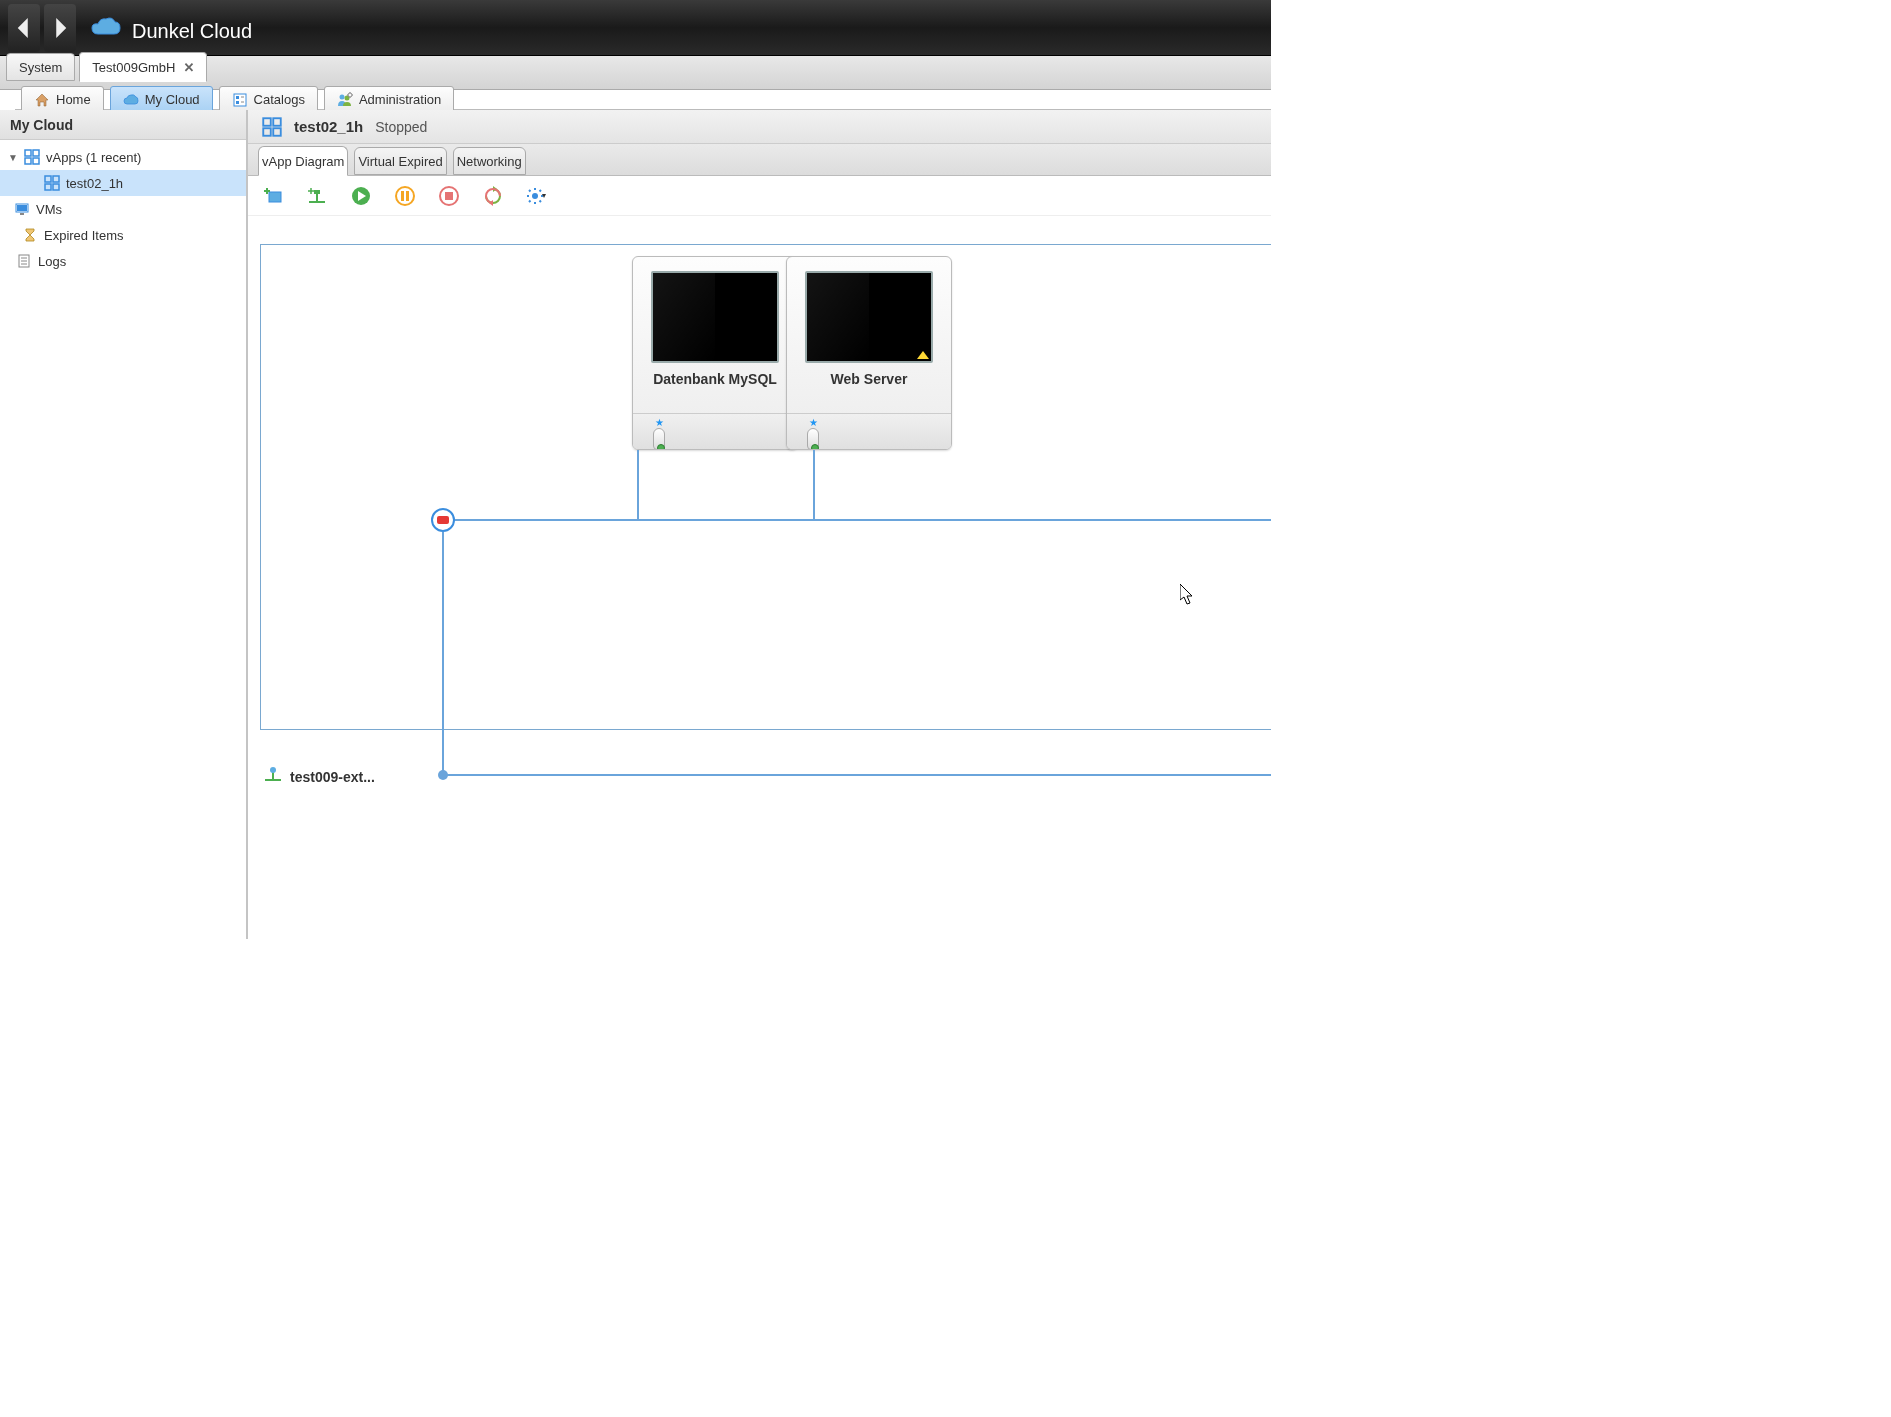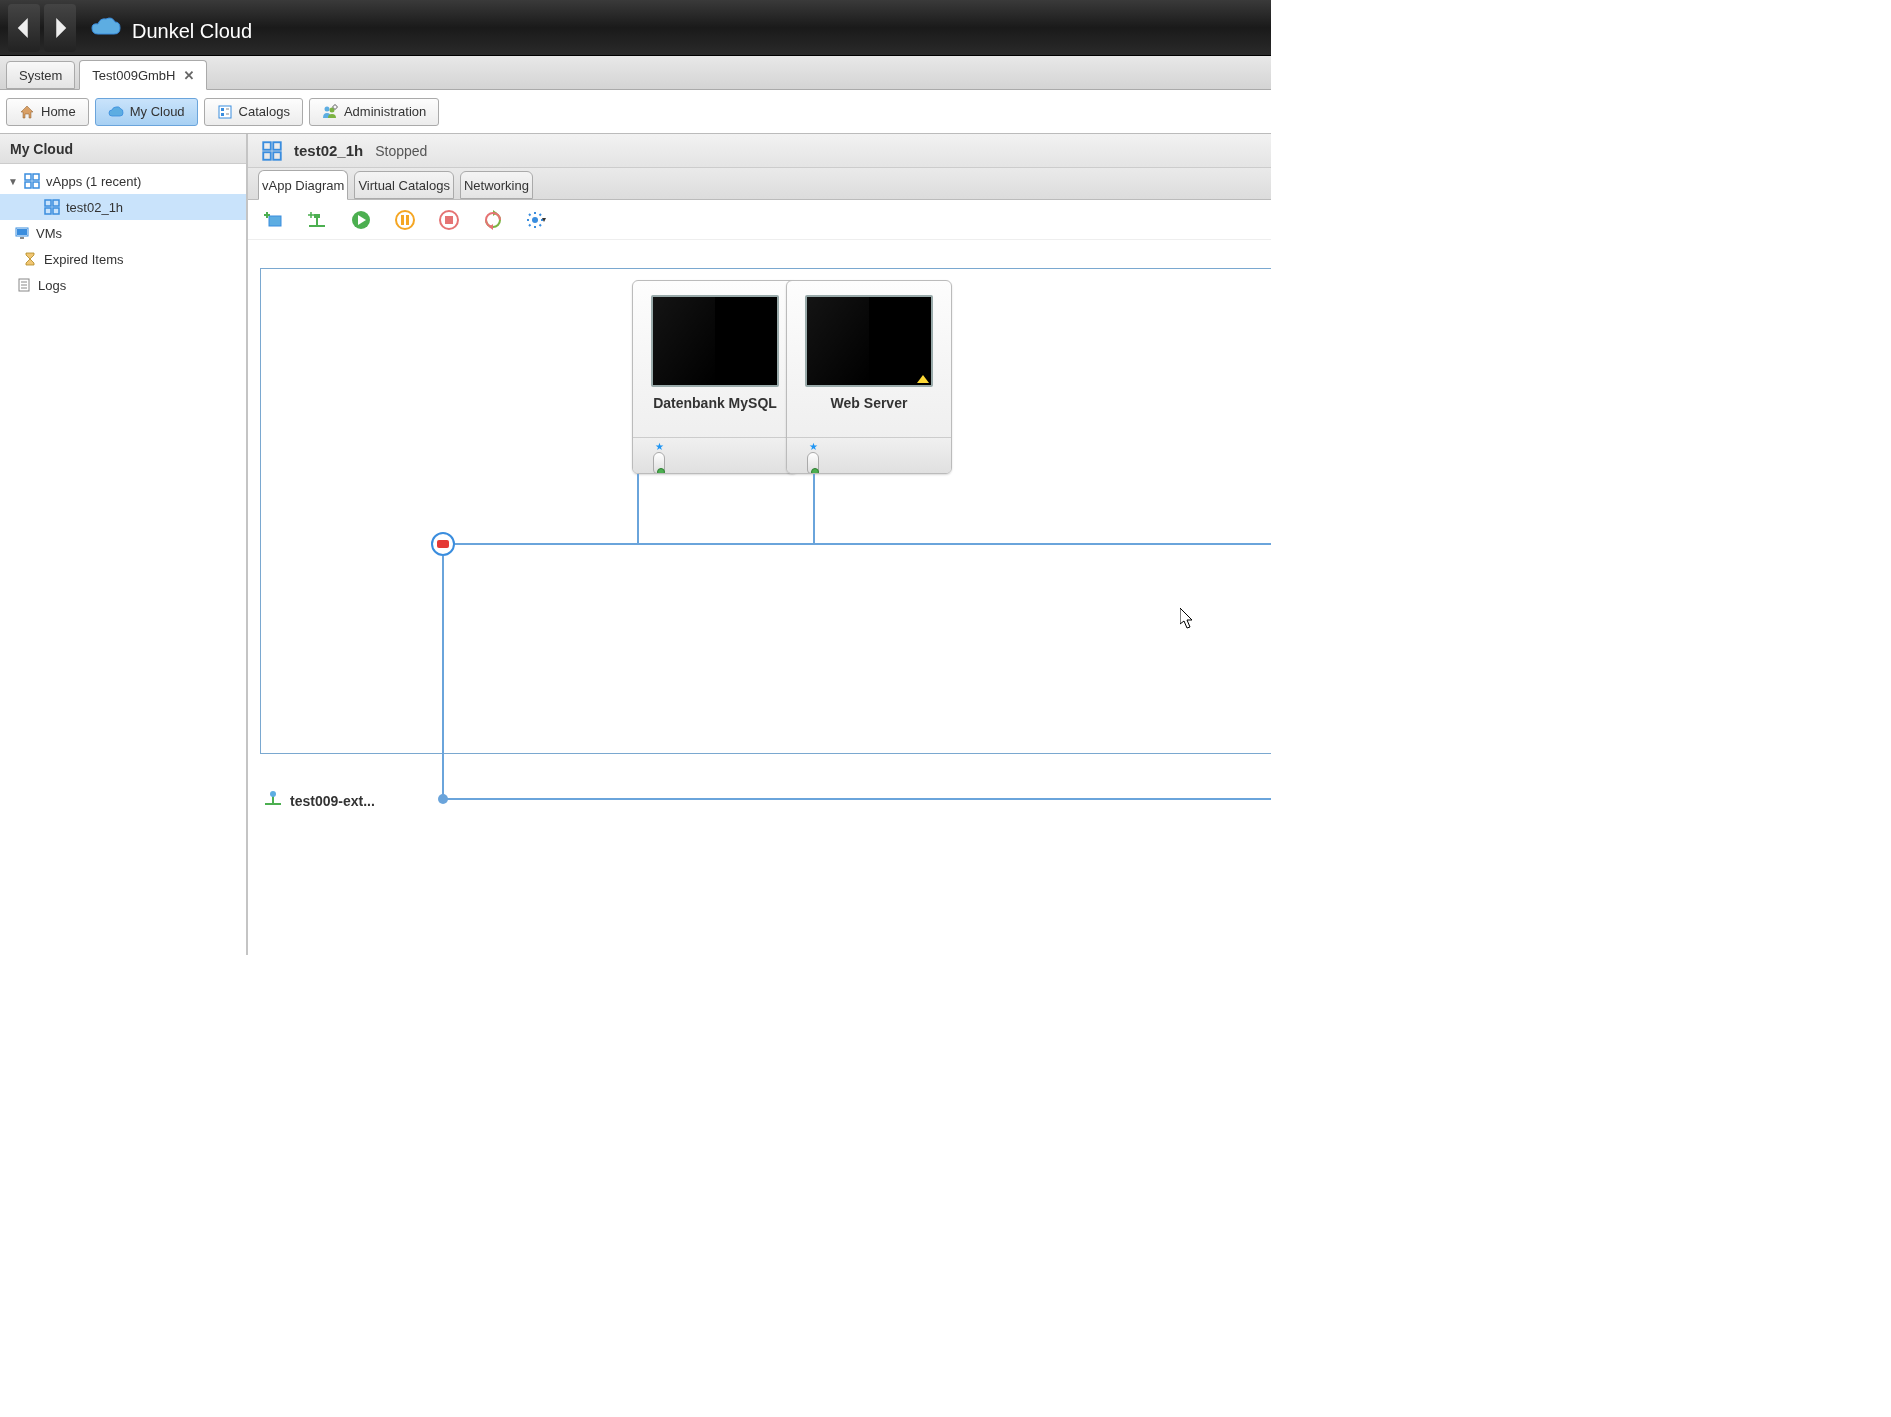--- a/index.html
+++ b/index.html
@@ -6,27 +6,27 @@
   body { font-family: Arial, Helvetica, sans-serif; font-size: 13px; background: #fff; color: #333; width: 1271px; height: 955px; overflow: hidden; }
 
   
   .header-bar { height: 56px; background: linear-gradient(to bottom, #3a3a3a 0%, #1a1a1a 50%, #2a2a2a 100%); display: flex; align-items: center; padding: 0 8px; border-bottom: 1px solid #000; }
   .nav-arrow { width: 32px; height: 48px; display: flex; align-items: center; justify-content: center; background: linear-gradient(to bottom, #444, #222); border-radius: 4px; margin-right: 4px; cursor: pointer; }
   .nav-arrow svg { width: 14px; height: 20px; fill: #eee; }
   .cloud-logo { width: 32px; height: 24px; margin: 0 10px; }
   .header-title { color: #fff; font-size: 20px; font-weight: normal; margin-top: 8px; }
 
   
-  .org-tabs { height: 34px; background: linear-gradient(to bottom, #e8e8e8, #d4d4d4); border-bottom: 1px solid #aaa; display: flex; align-items: flex-end; padding: 0 6px; }
+  .org-tabs { height: 34px; background: linear-gradient(to bottom, #e8e8e8, #d4d4d4); border-bottom: 1px solid #aaa; display: flex; align-items: flex-end; padding: 8px 6px; }
   .org-tab { height: 28px; background: linear-gradient(to bottom, #f8f8f8, #e4e4e4); border: 1px solid #aaa; border-radius: 4px 4px 0 0; padding: 0 12px; margin-right: 4px; display: flex; align-items: center; font-size: 13px; cursor: pointer; }
   .org-tab.active { background: #fff; border-bottom: 1px solid #fff; height: 30px; margin-bottom: -1px; }
   .org-tab .close-x { margin-left: 8px; font-weight: bold; color: #666; cursor: pointer; }
 
   
-  .main-nav { height: 44px; background: #fff; border-bottom: 1px solid #bbb; display: flex; align-items: center; padding: 4px 6px; gap: 6px; }
+  .main-nav { height: 20px; background: #fff; border-bottom: 1px solid #bbb; display: flex; align-items: center; padding: 4px 6px; gap: 6px; margin-left: 15px; }
   .nav-btn { height: 28px; border: 1px solid #aaa; border-radius: 3px; padding: 0 12px; display: flex; align-items: center; gap: 6px; font-size: 13px; background: linear-gradient(to bottom, #fdfdfd, #ececec); cursor: pointer; }
   .nav-btn.active { background: linear-gradient(to bottom, #c9e3fb, #a7d0f3); border-color: #6aa4db; }
   .nav-btn .ico { width: 16px; height: 16px; display: inline-flex; align-items: center; justify-content: center; }
 
   
   .split { display: flex; height: calc(100% - 56px - 34px - 36px); }
   .sidebar { width: 248px; background: #fff; border-right: 2px solid #c4c4c4; display: flex; flex-direction: column; }
   .sidebar-header { height: 30px; background: linear-gradient(to bottom, #f0f0f0, #e0e0e0); border-bottom: 1px solid #ccc; display: flex; align-items: center; padding: 0 10px; font-weight: bold; font-size: 14px; }
   .tree { padding: 4px 0; }
   .tree-item { height: 26px; display: flex; align-items: center; padding: 0 8px; font-size: 13px; cursor: pointer; gap: 6px; }
@@ -217,21 +217,21 @@
       </span>
       <span class="title">test02_1h</span>
       <span class="status">Stopped</span>
     </div>
 
     <div class="content-tabs">
       <div class="ctab active">
           <span>vApp Diagram</span>
         </div>
       <div class="ctab">
-          <span>Virtual Catalogs</span>
+          <span>Virtual Expired</span>
         </div>
       <div class="ctab">
           <span>Networking</span>
         </div>
     </div>
 
     <div class="toolbar">
       <span class="tbtn">
         <svg width="20" height="20" viewBox="0 0 20 20">
             <rect x="6" y="6" width="12" height="10" fill="#5dade2" stroke="#3a8dde"></rect>

